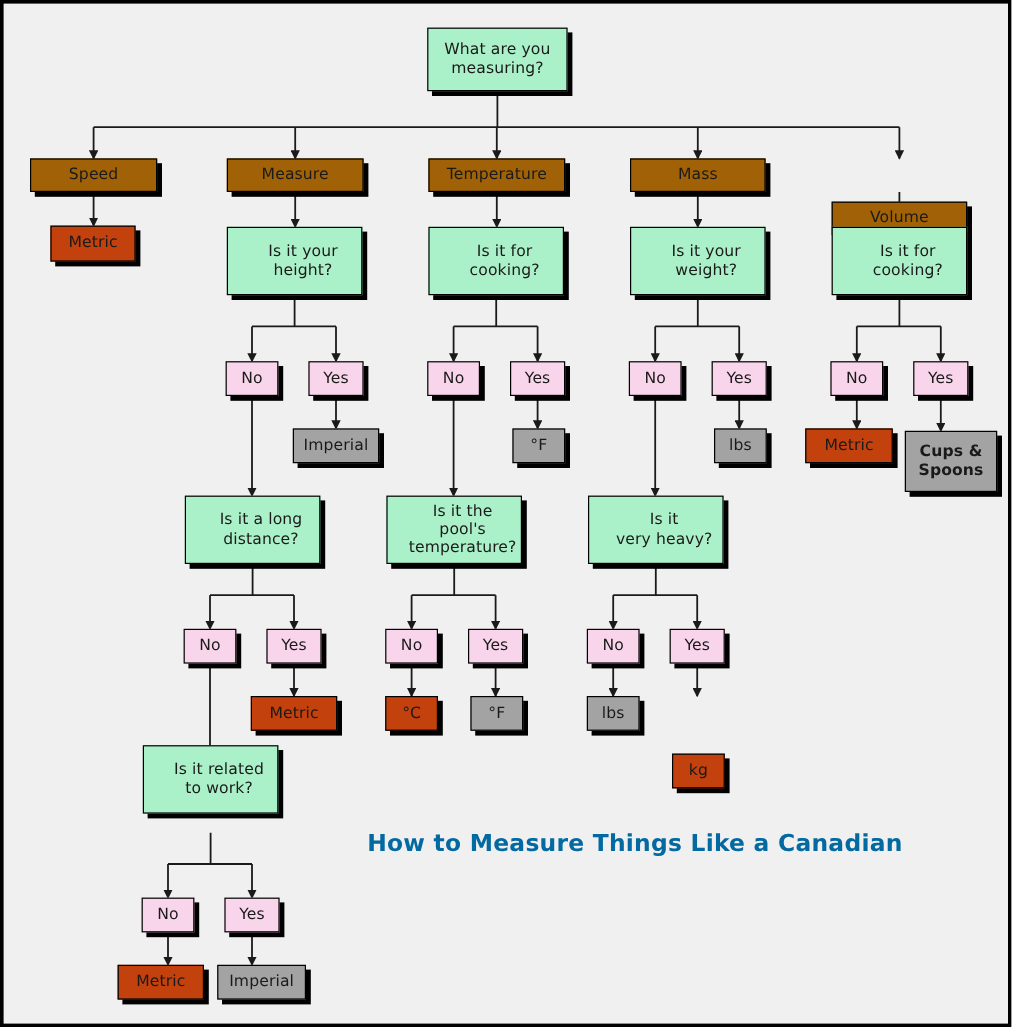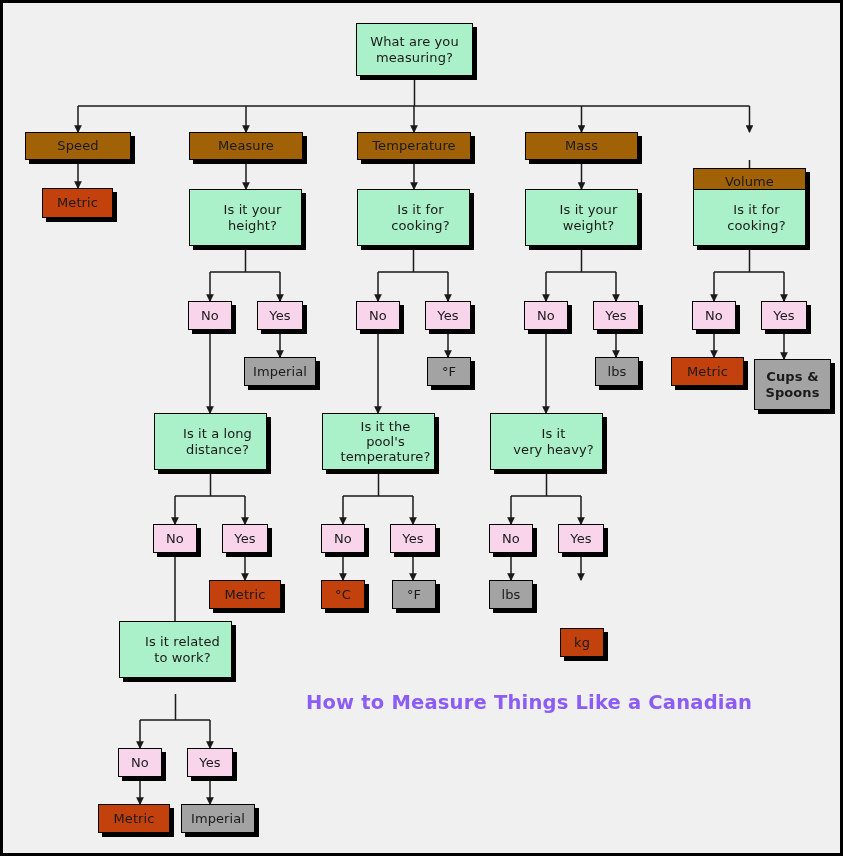--- a/index.html
+++ b/index.html
@@ -47,21 +47,21 @@
   .n-cat     { background: #a16207; }
   .n-q       { background: #aaf0c8; padding-left: 17px; }
   .n-branch  { background: #f9d5ec; }
   .n-metric  { background: #c2410c; }
   .n-imp     { background: #a3a3a3; }
 
   #title {
     position: absolute;
     font-weight: bold;
     font-size: 19.5px;
-    color: #8b5cf6;
+    color: #0369a1;
     letter-spacing: 0.2px;
     white-space: nowrap;
   }
 </style>
 </head>
 <body>
 
 <div id="canvas">
   <svg id="edges" viewBox="0 0 843 856" width="843" height="856" xmlns="http://www.w3.org/2000/svg">
     <defs>

